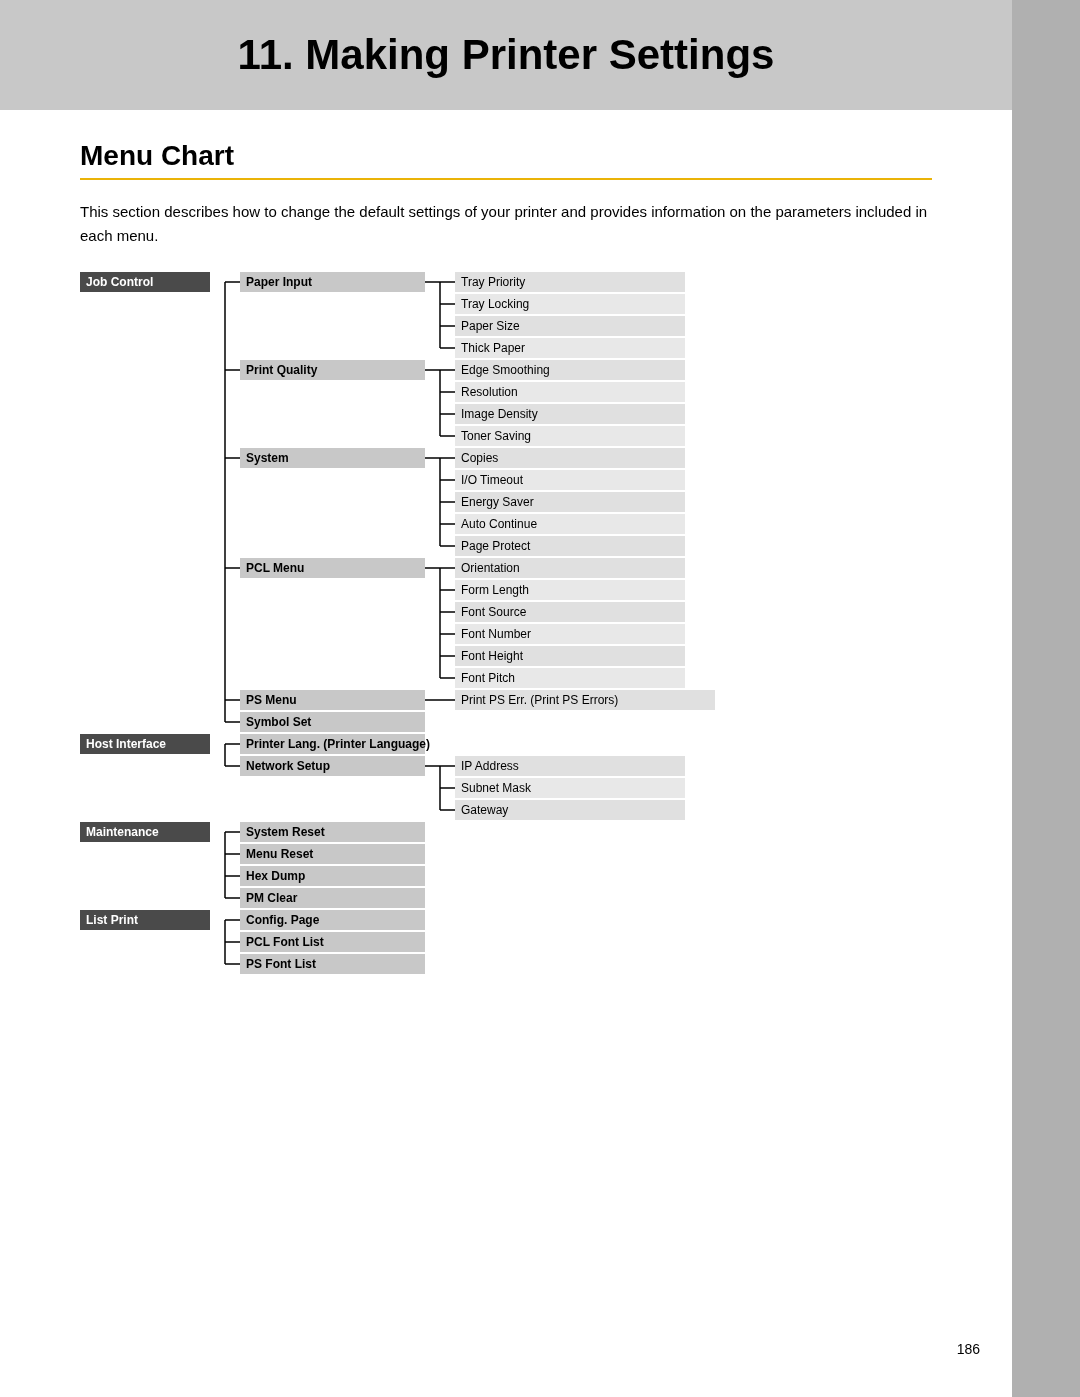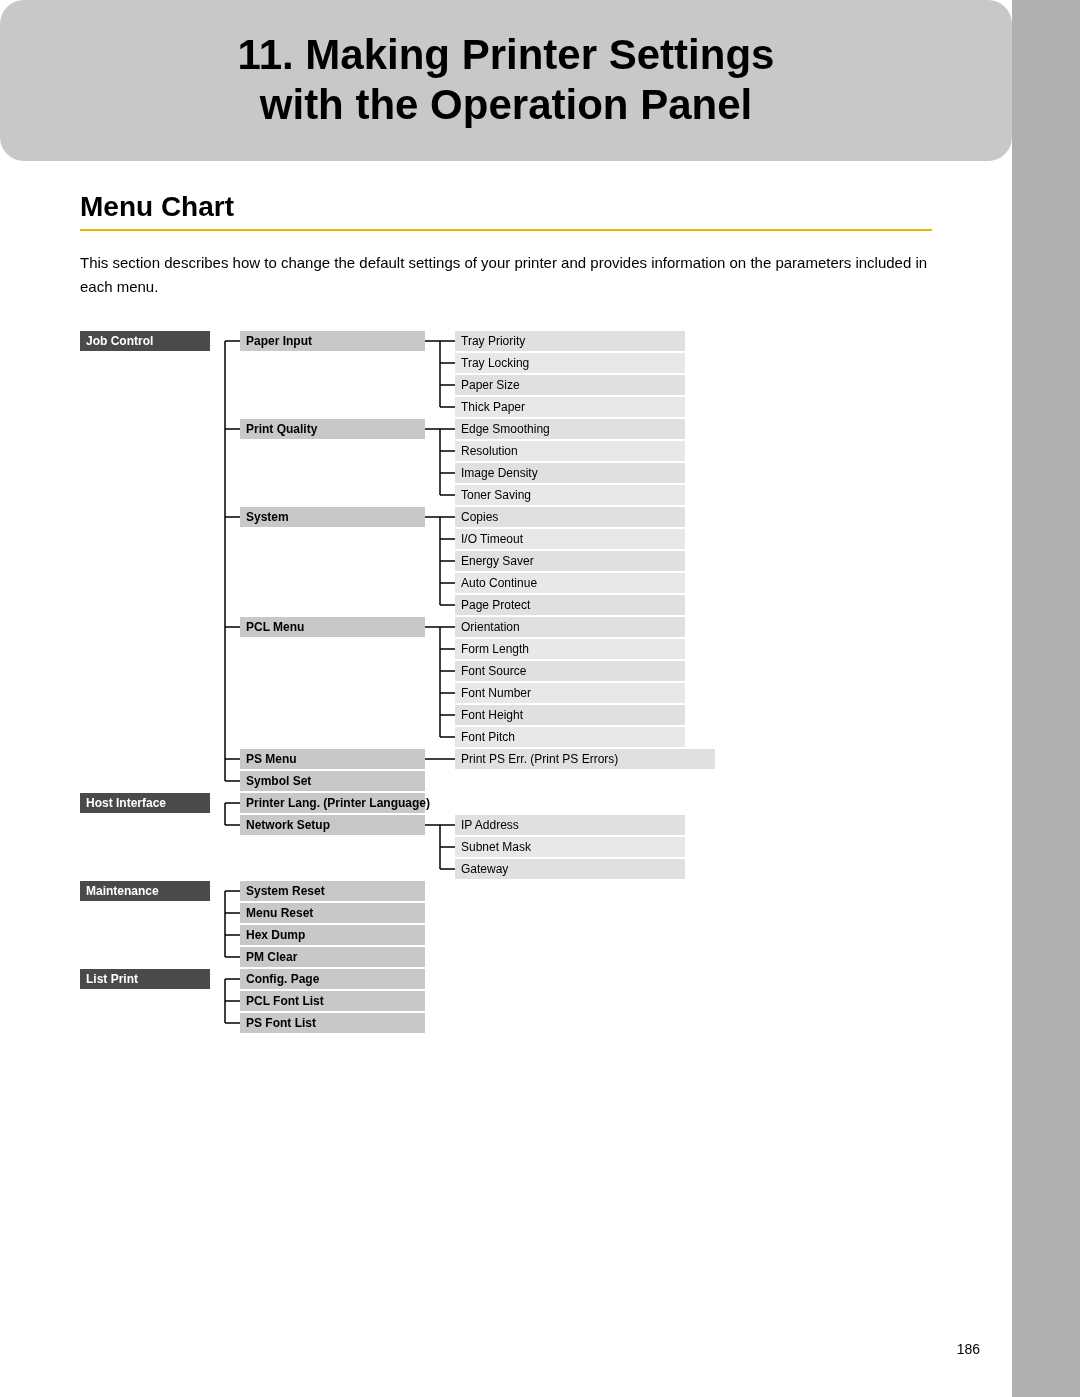--- a/index.html
+++ b/index.html
@@ -31,21 +31,20 @@
       background: #b0b0b0;
       z-index: 1;
     }
 
     
     .header {
       background: #c8c8c8;
       padding: 30px 80px 30px 80px;
       margin-right: 68px;
       text-align: center;
-      border-radius: 24px;
     }
 
     .header-title {
       font-size: 42px;
       font-weight: bold;
       font-family: Arial, sans-serif;
       color: #000;
       line-height: 1.2;
     }
 
@@ -60,21 +59,21 @@
       font-weight: bold;
       font-family: Arial, sans-serif;
       border-bottom: 2px solid #eab308;
       padding-bottom: 6px;
       margin-bottom: 20px;
     }
 
     .intro-text {
       font-size: 15px;
       line-height: 1.6;
-      margin-bottom: 32px;
+      margin-bottom: 24px;
       font-family: Arial, sans-serif;
     }
 
     .page-number {
       position: absolute;
       bottom: 40px;
       right: 100px;
       font-family: Arial, sans-serif;
       font-size: 14px;
     }
@@ -87,21 +86,20 @@
   </style>
 </head>
 <body>
 
 <div class="page">
   <div class="right-sidebar"></div>
 
   <div class="header">
     <div class="header-title">
       <span>11. Making Printer Settings</span><br>
-      <span>with the Operation Panel</span>
     </div>
   </div>
 
   <div class="content">
     <div class="section-title">Menu Chart</div>
     <p class="intro-text">This section describes how to change the default settings of your printer and provides information on the parameters included in each menu.</p>
 
     <div class="diagram-container">
       <svg width="860" height="760" viewBox="0 0 860 760" xmlns="http://www.w3.org/2000/svg" style="font-family: Arial, sans-serif; font-size: 12px;">
 

